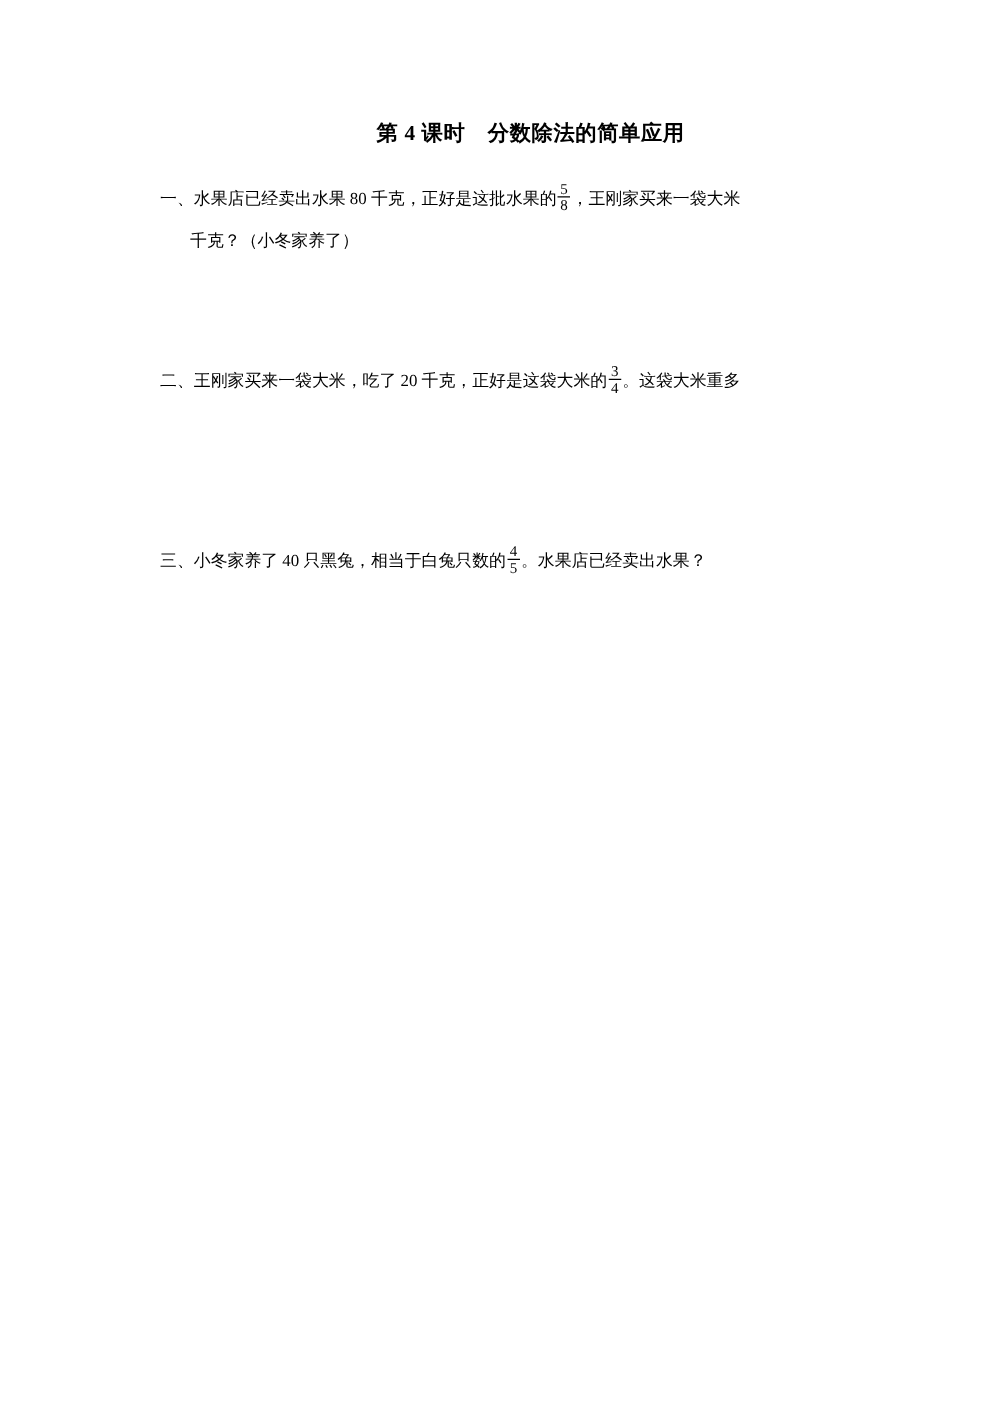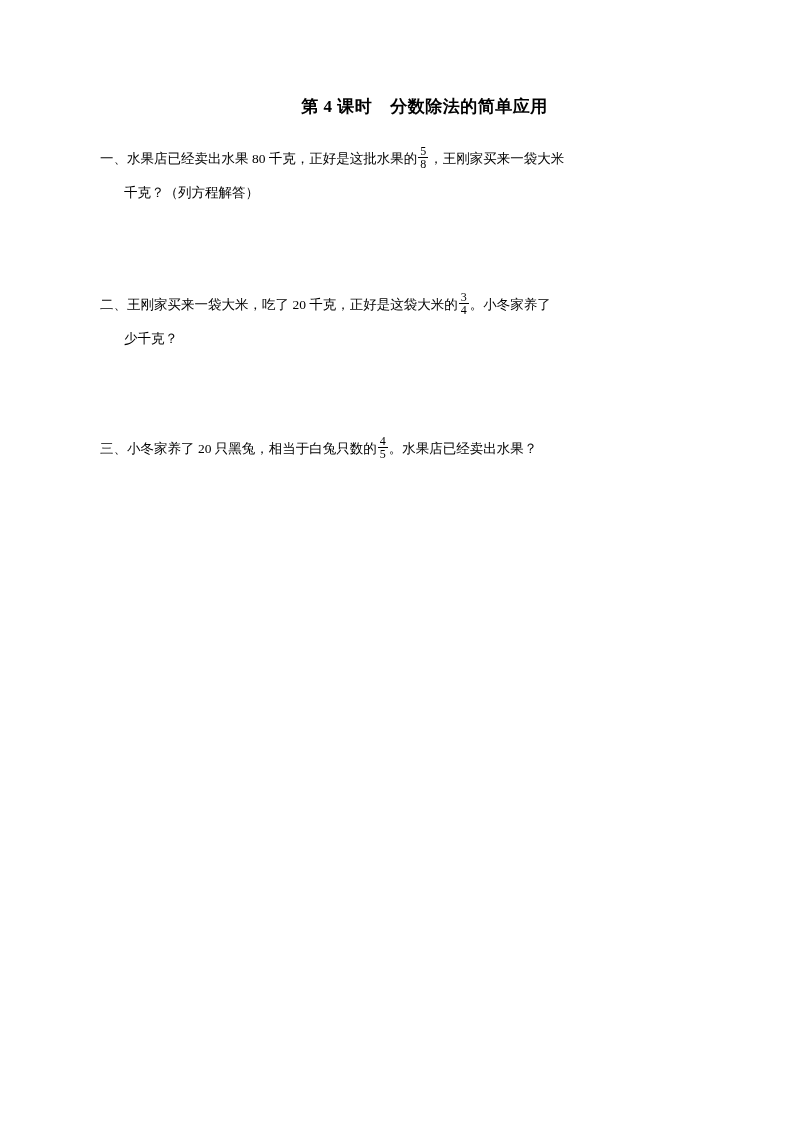--- a/index.html
+++ b/index.html
@@ -34,21 +34,21 @@
     letter-spacing: 0.5px;
     font-family: "Liberation Serif", "DejaVu Serif", serif;
     margin-left: 28px;
   }
   .title .gap {
     display: inline-block;
     width: 18px;
   }
   .problem {
     position: absolute;
-    left: 100px;
+    left: 128px;
     width: 560px;
     font-size: 13.5px;
     line-height: 34px;
     text-align: justify;
   }
   .p1 { top: 142px; }
   .p2 { top: 288px; }
   .p3 { top: 432px; }
 
   .line {
@@ -85,29 +85,28 @@
 <div class="page">
 
   <div class="title">
     <span>第 4 课时</span><span class="gap"></span><span>分数除法的简单应用</span>
   </div>
 
   <div class="problem p1">
     <span class="line">
       <span>一、</span><span>水果店已经卖出水果 80 千克，正好是这批水果的</span><span class="frac"><span class="n">5</span><span class="d">8</span></span><span>，王刚家买来一袋大米</span>
     </span>
-    <span class="line indent">千克？（列方程解答）</span>
+    <span class="line indent">千克？（小冬家养了）</span>
   </div>
 
   <div class="problem p2">
     <span class="line">
-      <span>二、</span><span>王刚家买来一袋大米，吃了 20 千克，正好是这袋大米的</span><span class="frac"><span class="n">3</span><span class="d">4</span></span><span>。小冬家养了</span>
+      <span>二、</span><span>王刚家买来一袋大米，吃了 20 千克，正好是这袋大米的</span><span class="frac"><span class="n">3</span><span class="d">4</span></span><span>。这袋大米重多</span>
     </span>
-    <span class="line indent">少千克？</span>
   </div>
 
   <div class="problem p3">
     <span class="line">
-      <span>三、</span><span>小冬家养了 20 只黑兔，相当于白兔只数的</span><span class="frac"><span class="n">4</span><span class="d">5</span></span><span>。水果店已经卖出水果？</span>
+      <span>三、</span><span>小冬家养了 40 只黑兔，相当于白兔只数的</span><span class="frac"><span class="n">4</span><span class="d">5</span></span><span>。水果店已经卖出水果？</span>
     </span>
   </div>
 
 </div>
 
 </body></html>

